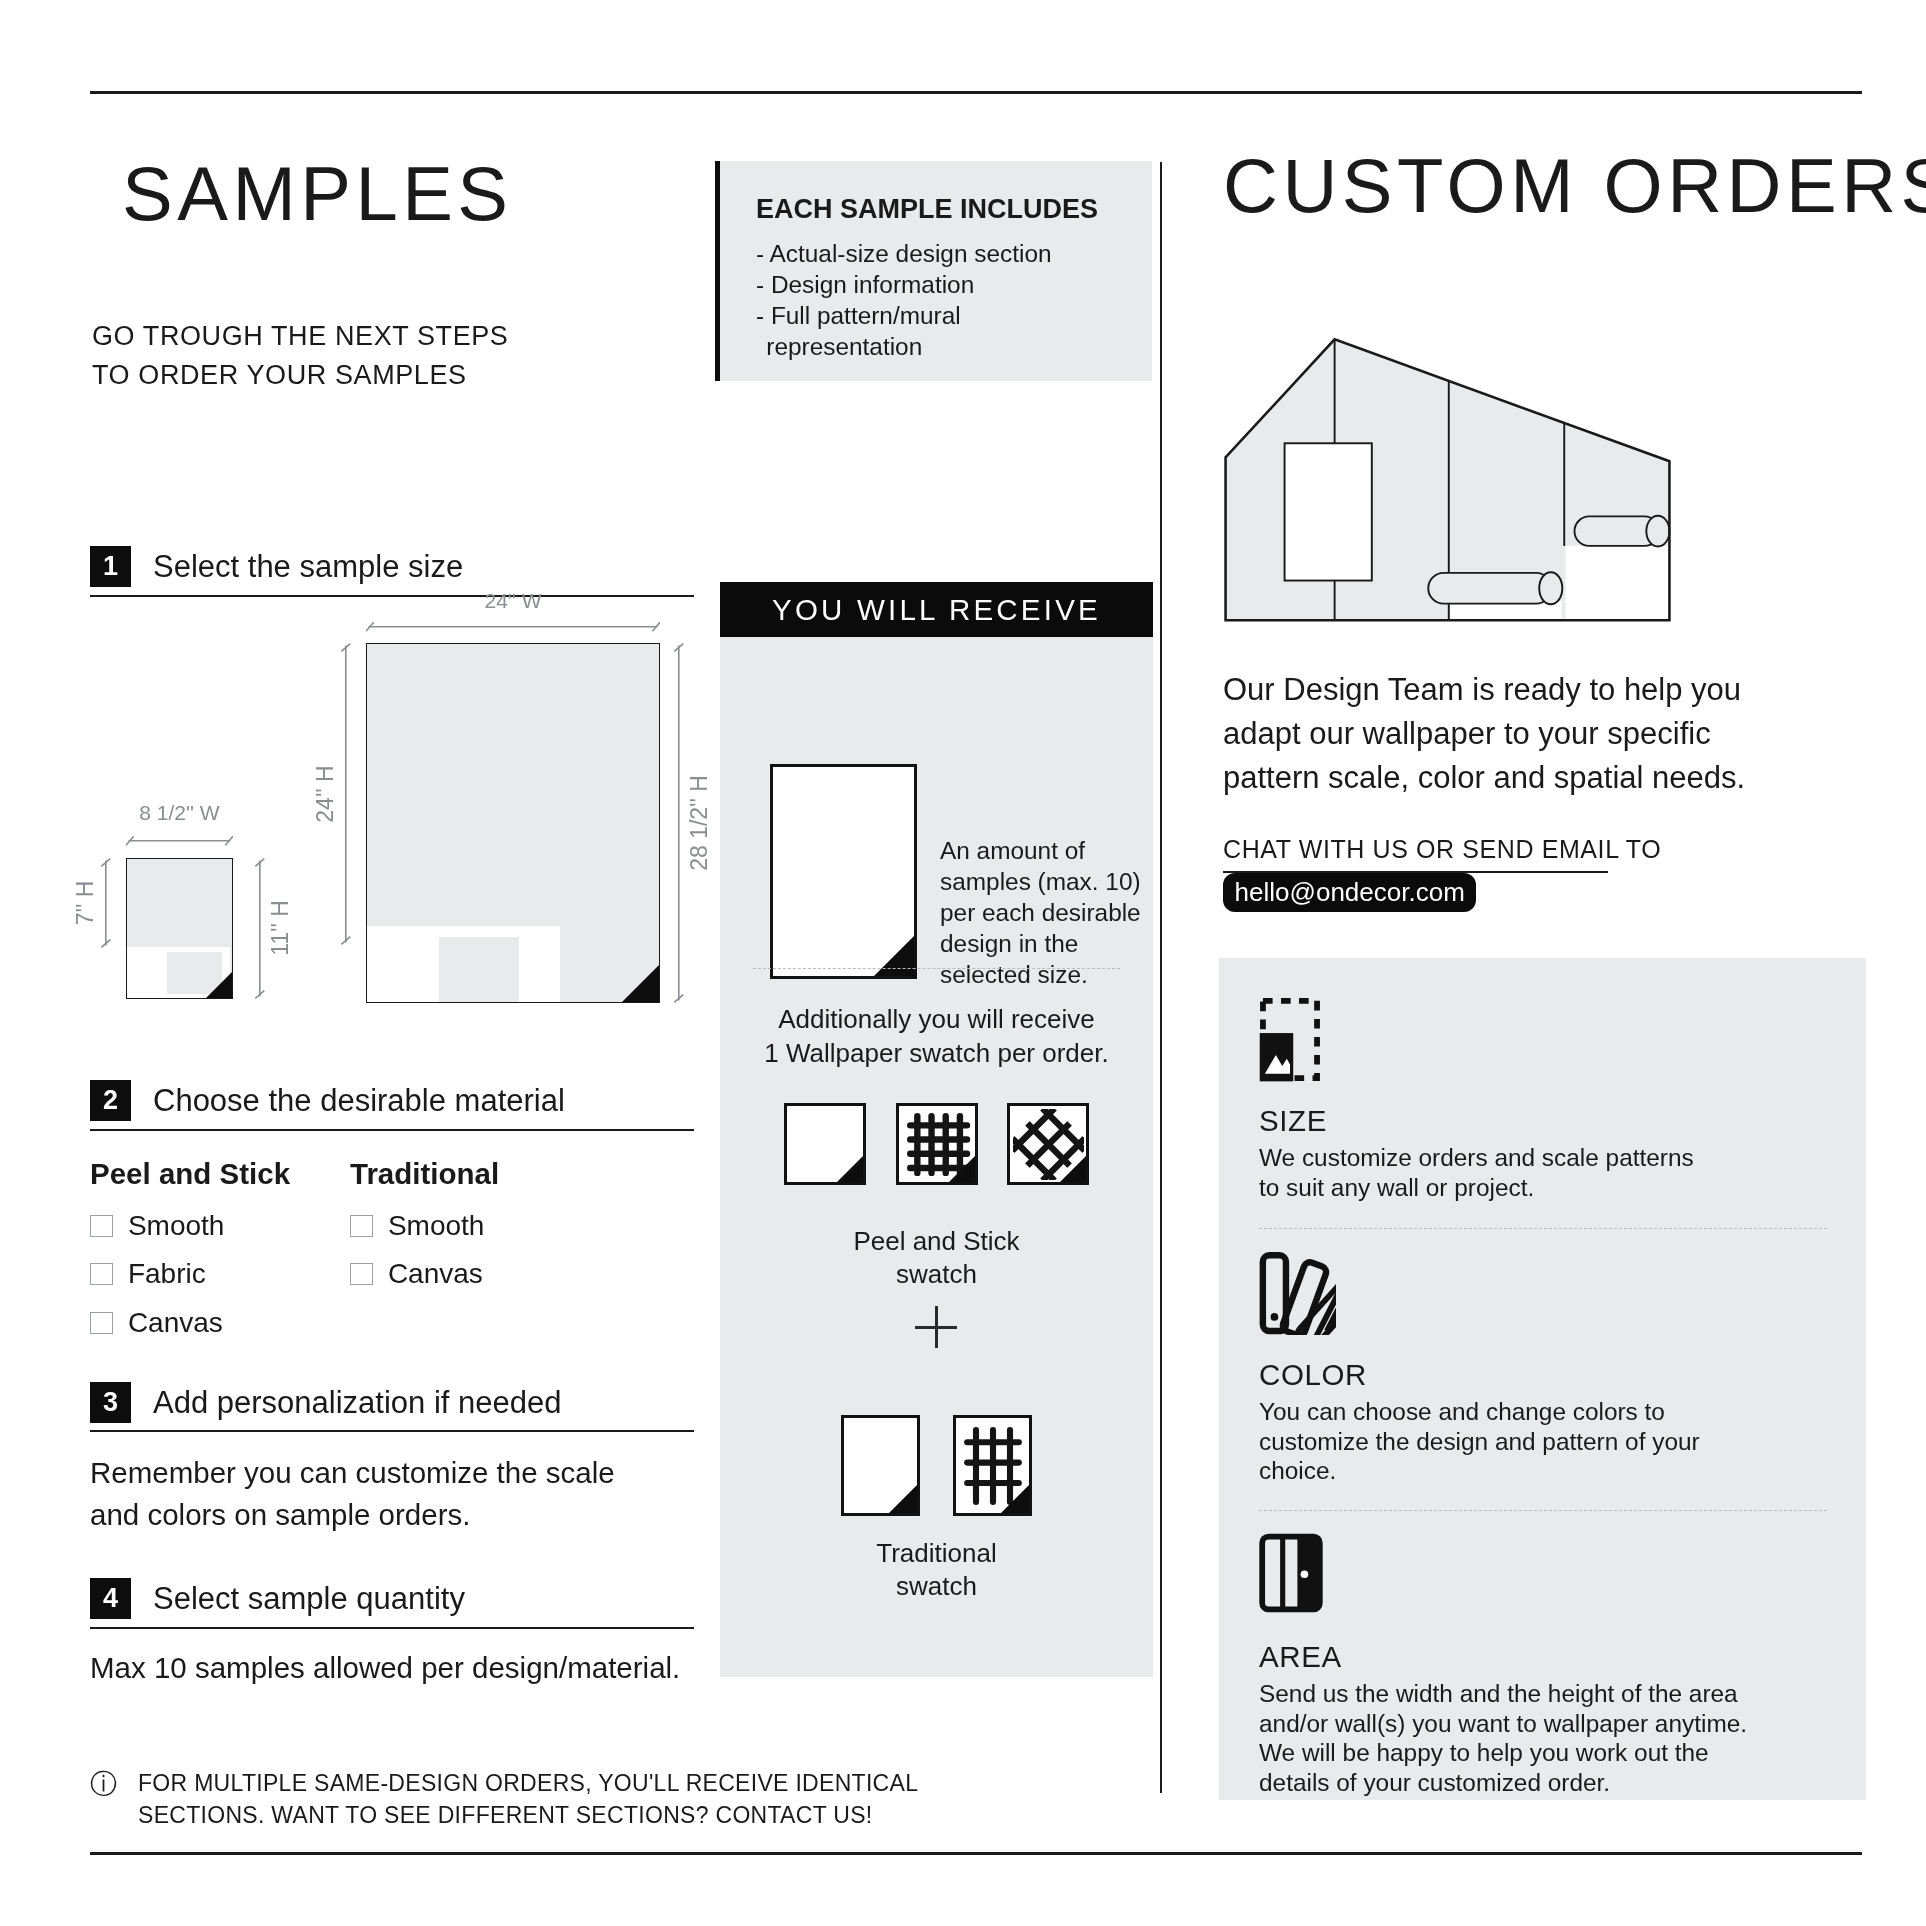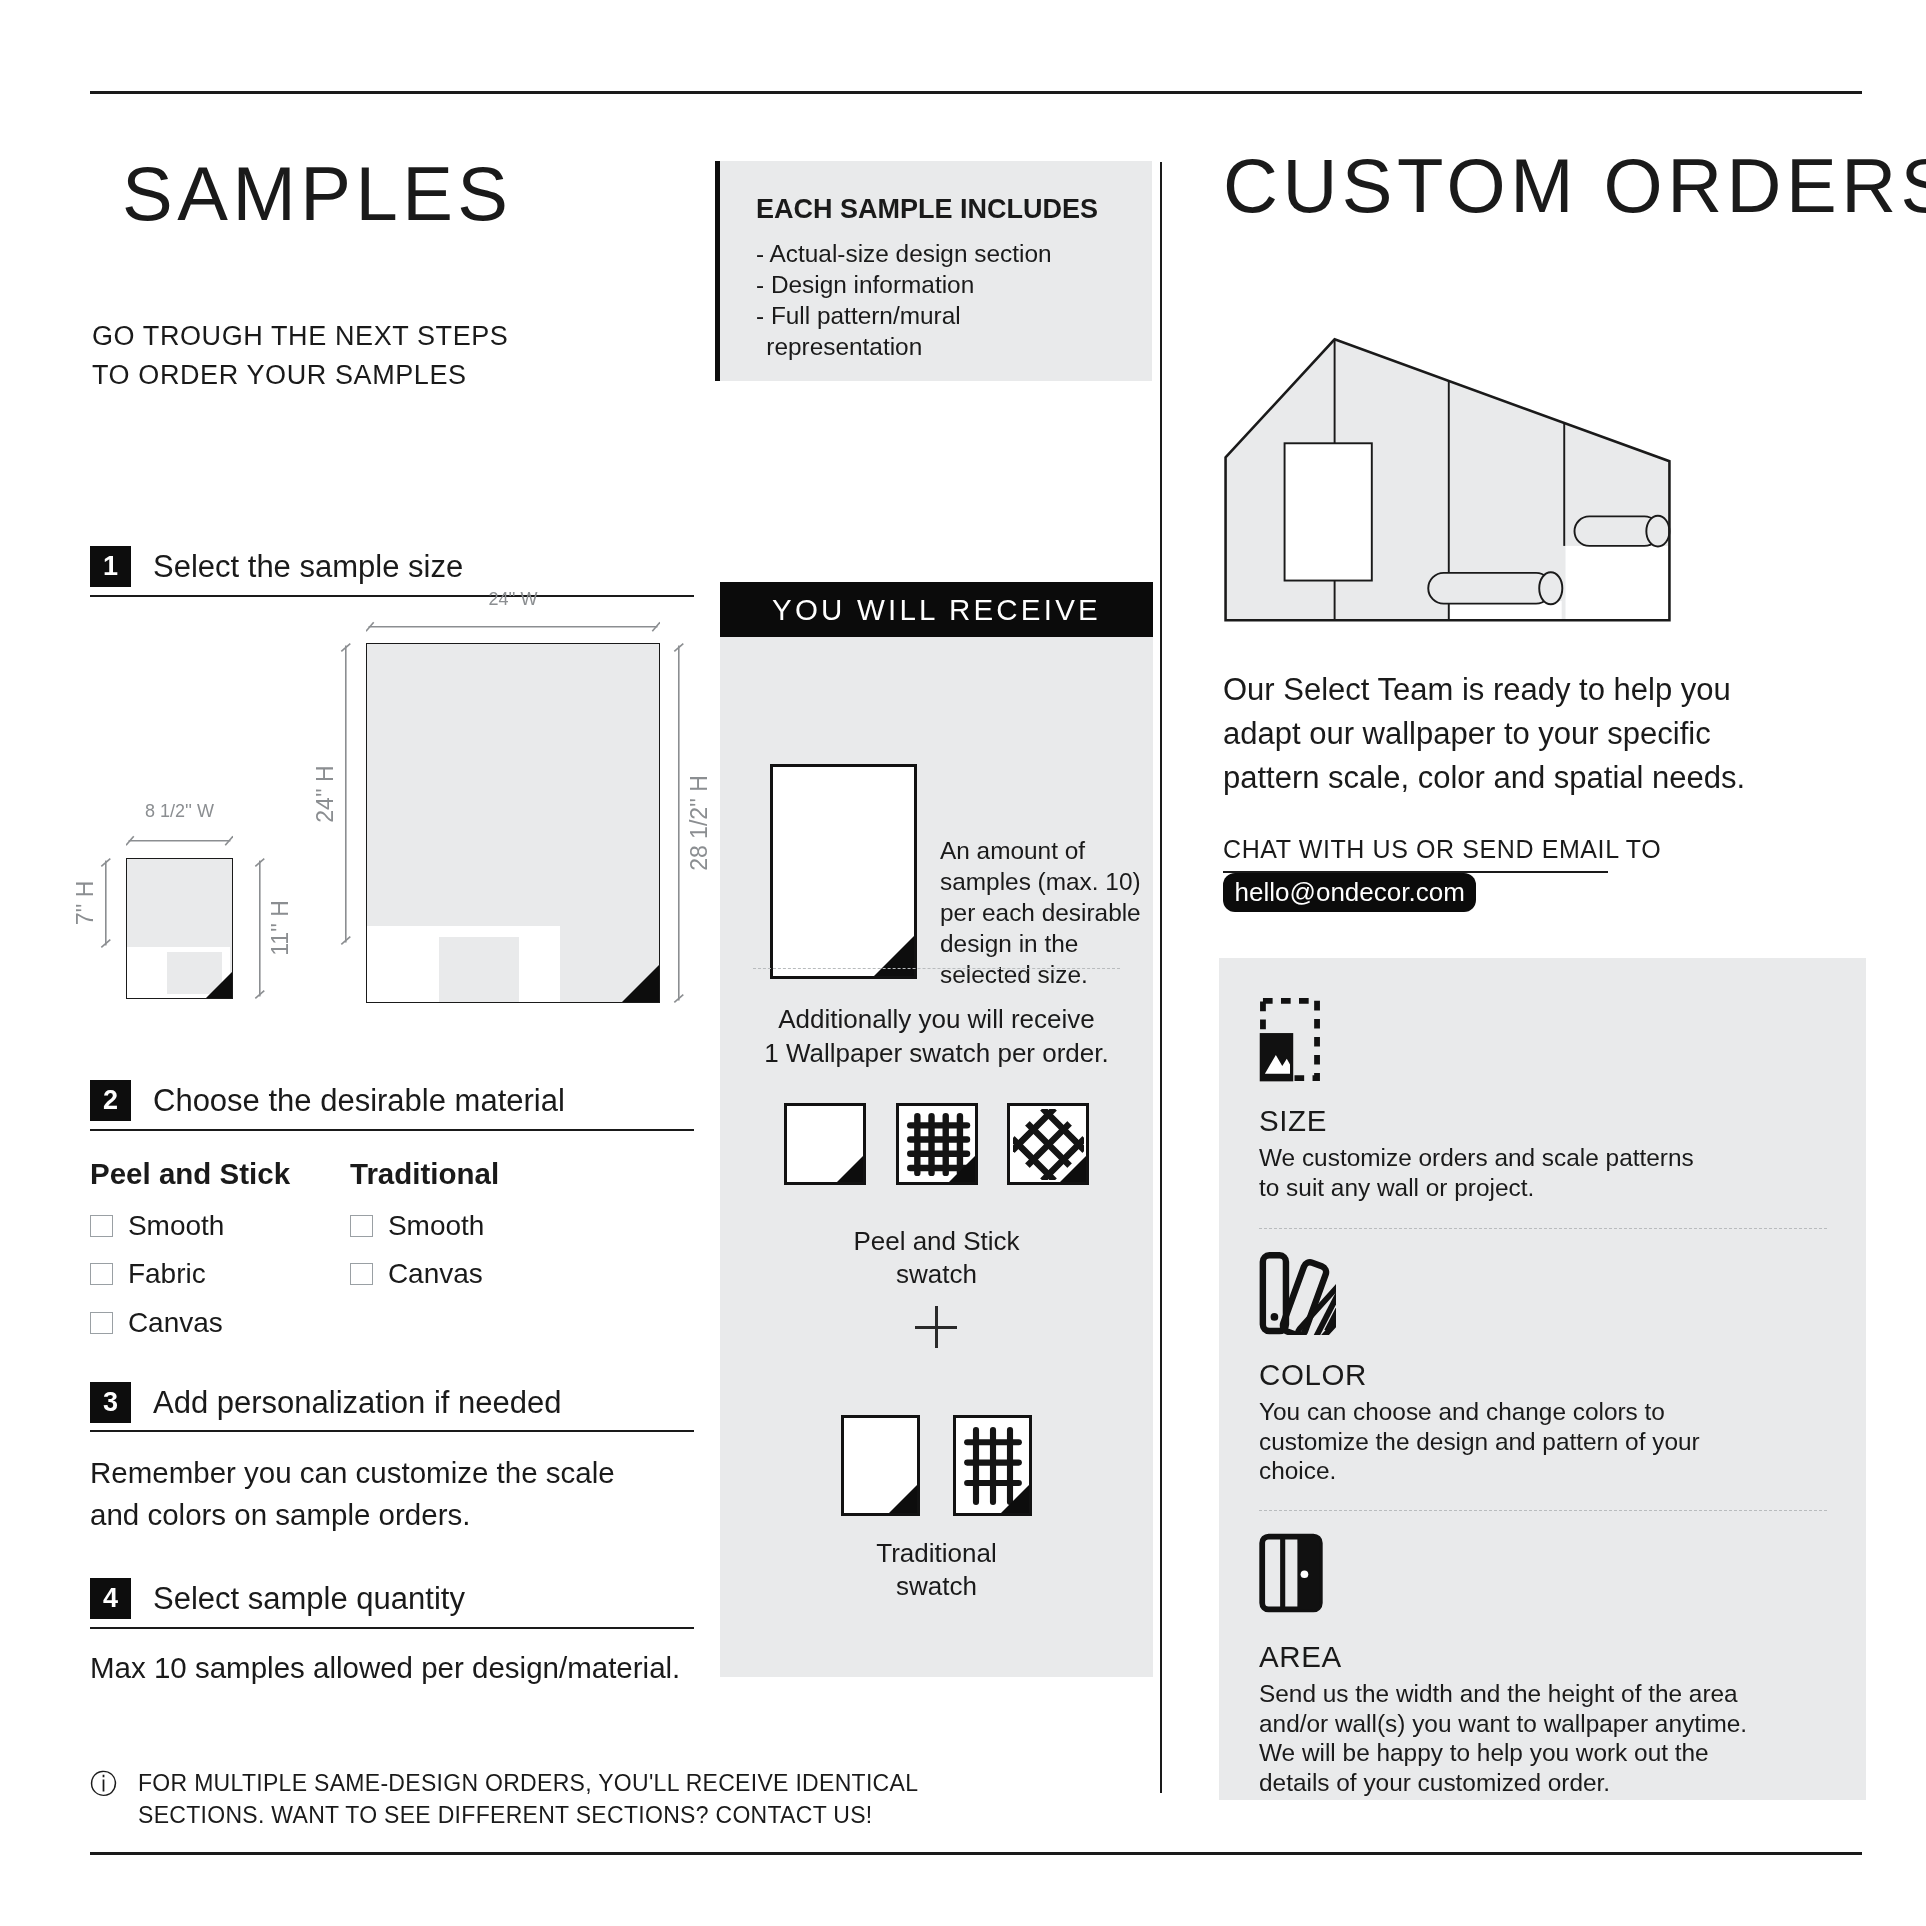--- a/index.html
+++ b/index.html
@@ -7,21 +7,21 @@
   .abs{position:absolute;}
   .rule{background:#1a1a1a;}
   .h1{font-size:76px;letter-spacing:4.5px;white-space:nowrap;line-height:1.05;}
   .sub{font-size:27px;line-height:39px;letter-spacing:0.6px;}
   .badge{width:41px;height:41px;background:#0d0d0d;color:#fff;font-size:27px;font-weight:700;display:flex;align-items:center;justify-content:center;}
   .steprow{display:flex;align-items:center;gap:22px;}
   .step-h{font-size:31px;white-space:nowrap;}
   .underline{height:1.9px;background:#1a1a1a;}
   .panel{background:#e9eaeb;}
   .rect-border{border:1.9px solid #1a1a1a;box-sizing:border-box;}
-  .hlab{position:absolute;color:#8b8e91;font-size:18px;text-align:center;white-space:nowrap;}
+  .hlab{position:absolute;color:#8b8e91;font-size:21px;text-align:center;white-space:nowrap;}
   .vlabel{position:absolute;transform:translate(-50%,-50%) rotate(-90deg);color:#8b8e91;font-size:23px;white-space:nowrap;}
   .dim{position:absolute;}
   .mat-title{font-size:29.5px;font-weight:700;white-space:nowrap;}
   .opt{display:flex;align-items:center;gap:15.4px;font-size:28px;white-space:nowrap;}
   .cb{width:20.5px;height:20.5px;border:1.9px solid #9aa0a4;background:#fff;display:inline-block;}
   .body46{font-size:29.5px;line-height:42px;white-space:nowrap;}
   .note{font-size:23px;letter-spacing:0.3px;line-height:32px;white-space:nowrap;margin-left:10px;}
   .inc-box{background:#e9eaeb;border-left:5.1px solid #0d0d0d;box-sizing:border-box;}
   .inc-title{font-size:27px;font-weight:700;}
   .inc-item{font-size:24.4px;line-height:31px;white-space:nowrap;}
@@ -294,21 +294,21 @@
     <g fill="#e9eaeb" stroke="#1a1a1a" stroke-width="3">
       <rect x="548" y="306" width="132" height="46" rx="23"></rect>
       <ellipse cx="678" cy="329" rx="18" ry="24"></ellipse>
       <rect x="320" y="394" width="192" height="48" rx="24"></rect>
       <ellipse cx="511" cy="418" rx="18" ry="25"></ellipse>
     </g>
     <polygon points="4,214 174,30 696,220 696,468 4,468" fill="none" stroke="#1a1a1a" stroke-width="4"></polygon>
   </svg>
 
   <div class="abs intro" style="left:1223px;top:668px;">
-    <div>Our Select Team is ready to help you</div>
+    <div>Our Design Team is ready to help you</div>
     <div>adapt our wallpaper to your specific</div>
     <div>pattern scale, color and spatial needs.</div>
   </div>
 
   <div class="abs chat" style="left:1223px;top:835px;">CHAT WITH US OR SEND EMAIL TO</div>
   <div class="abs rule" style="left:1223px;top:871px;width:385px;height:1.9px;"></div>
   <div class="abs chip" style="left:1223px;top:873px;height:39px;">hello@ondecor.com</div>
 
   <div class="abs panel" style="left:1219px;top:958px;width:647px;height:842px;">
 

